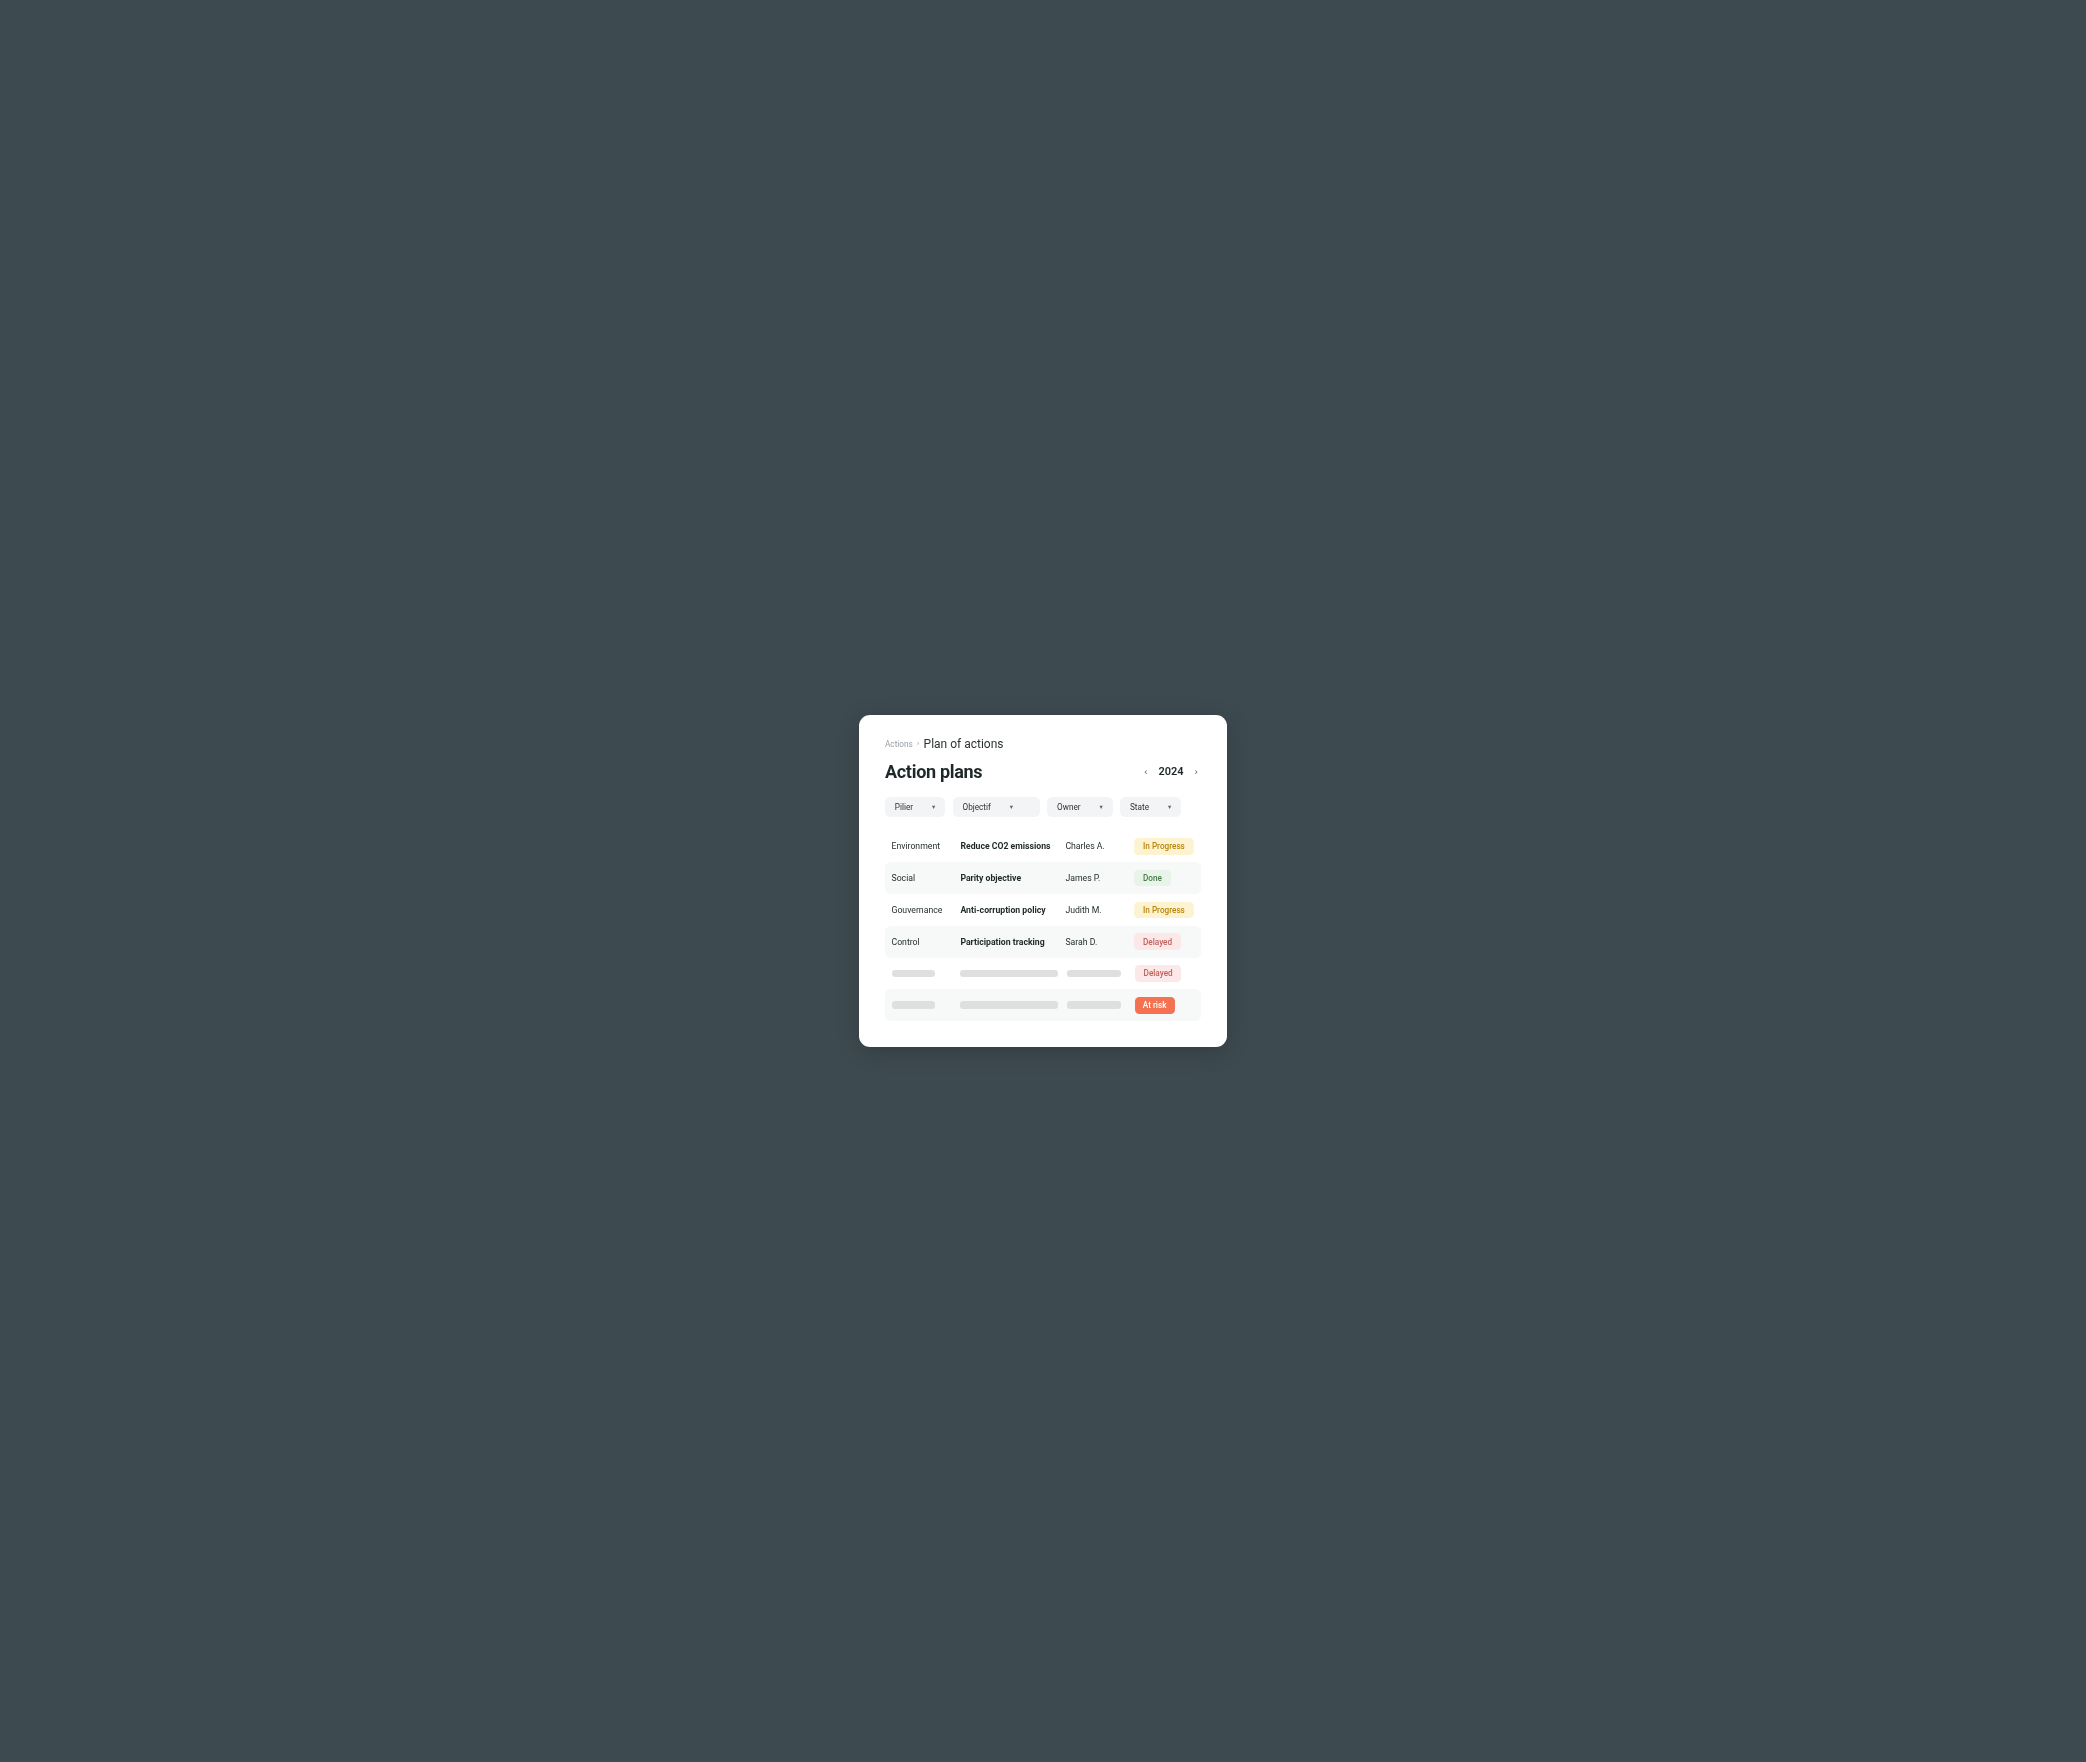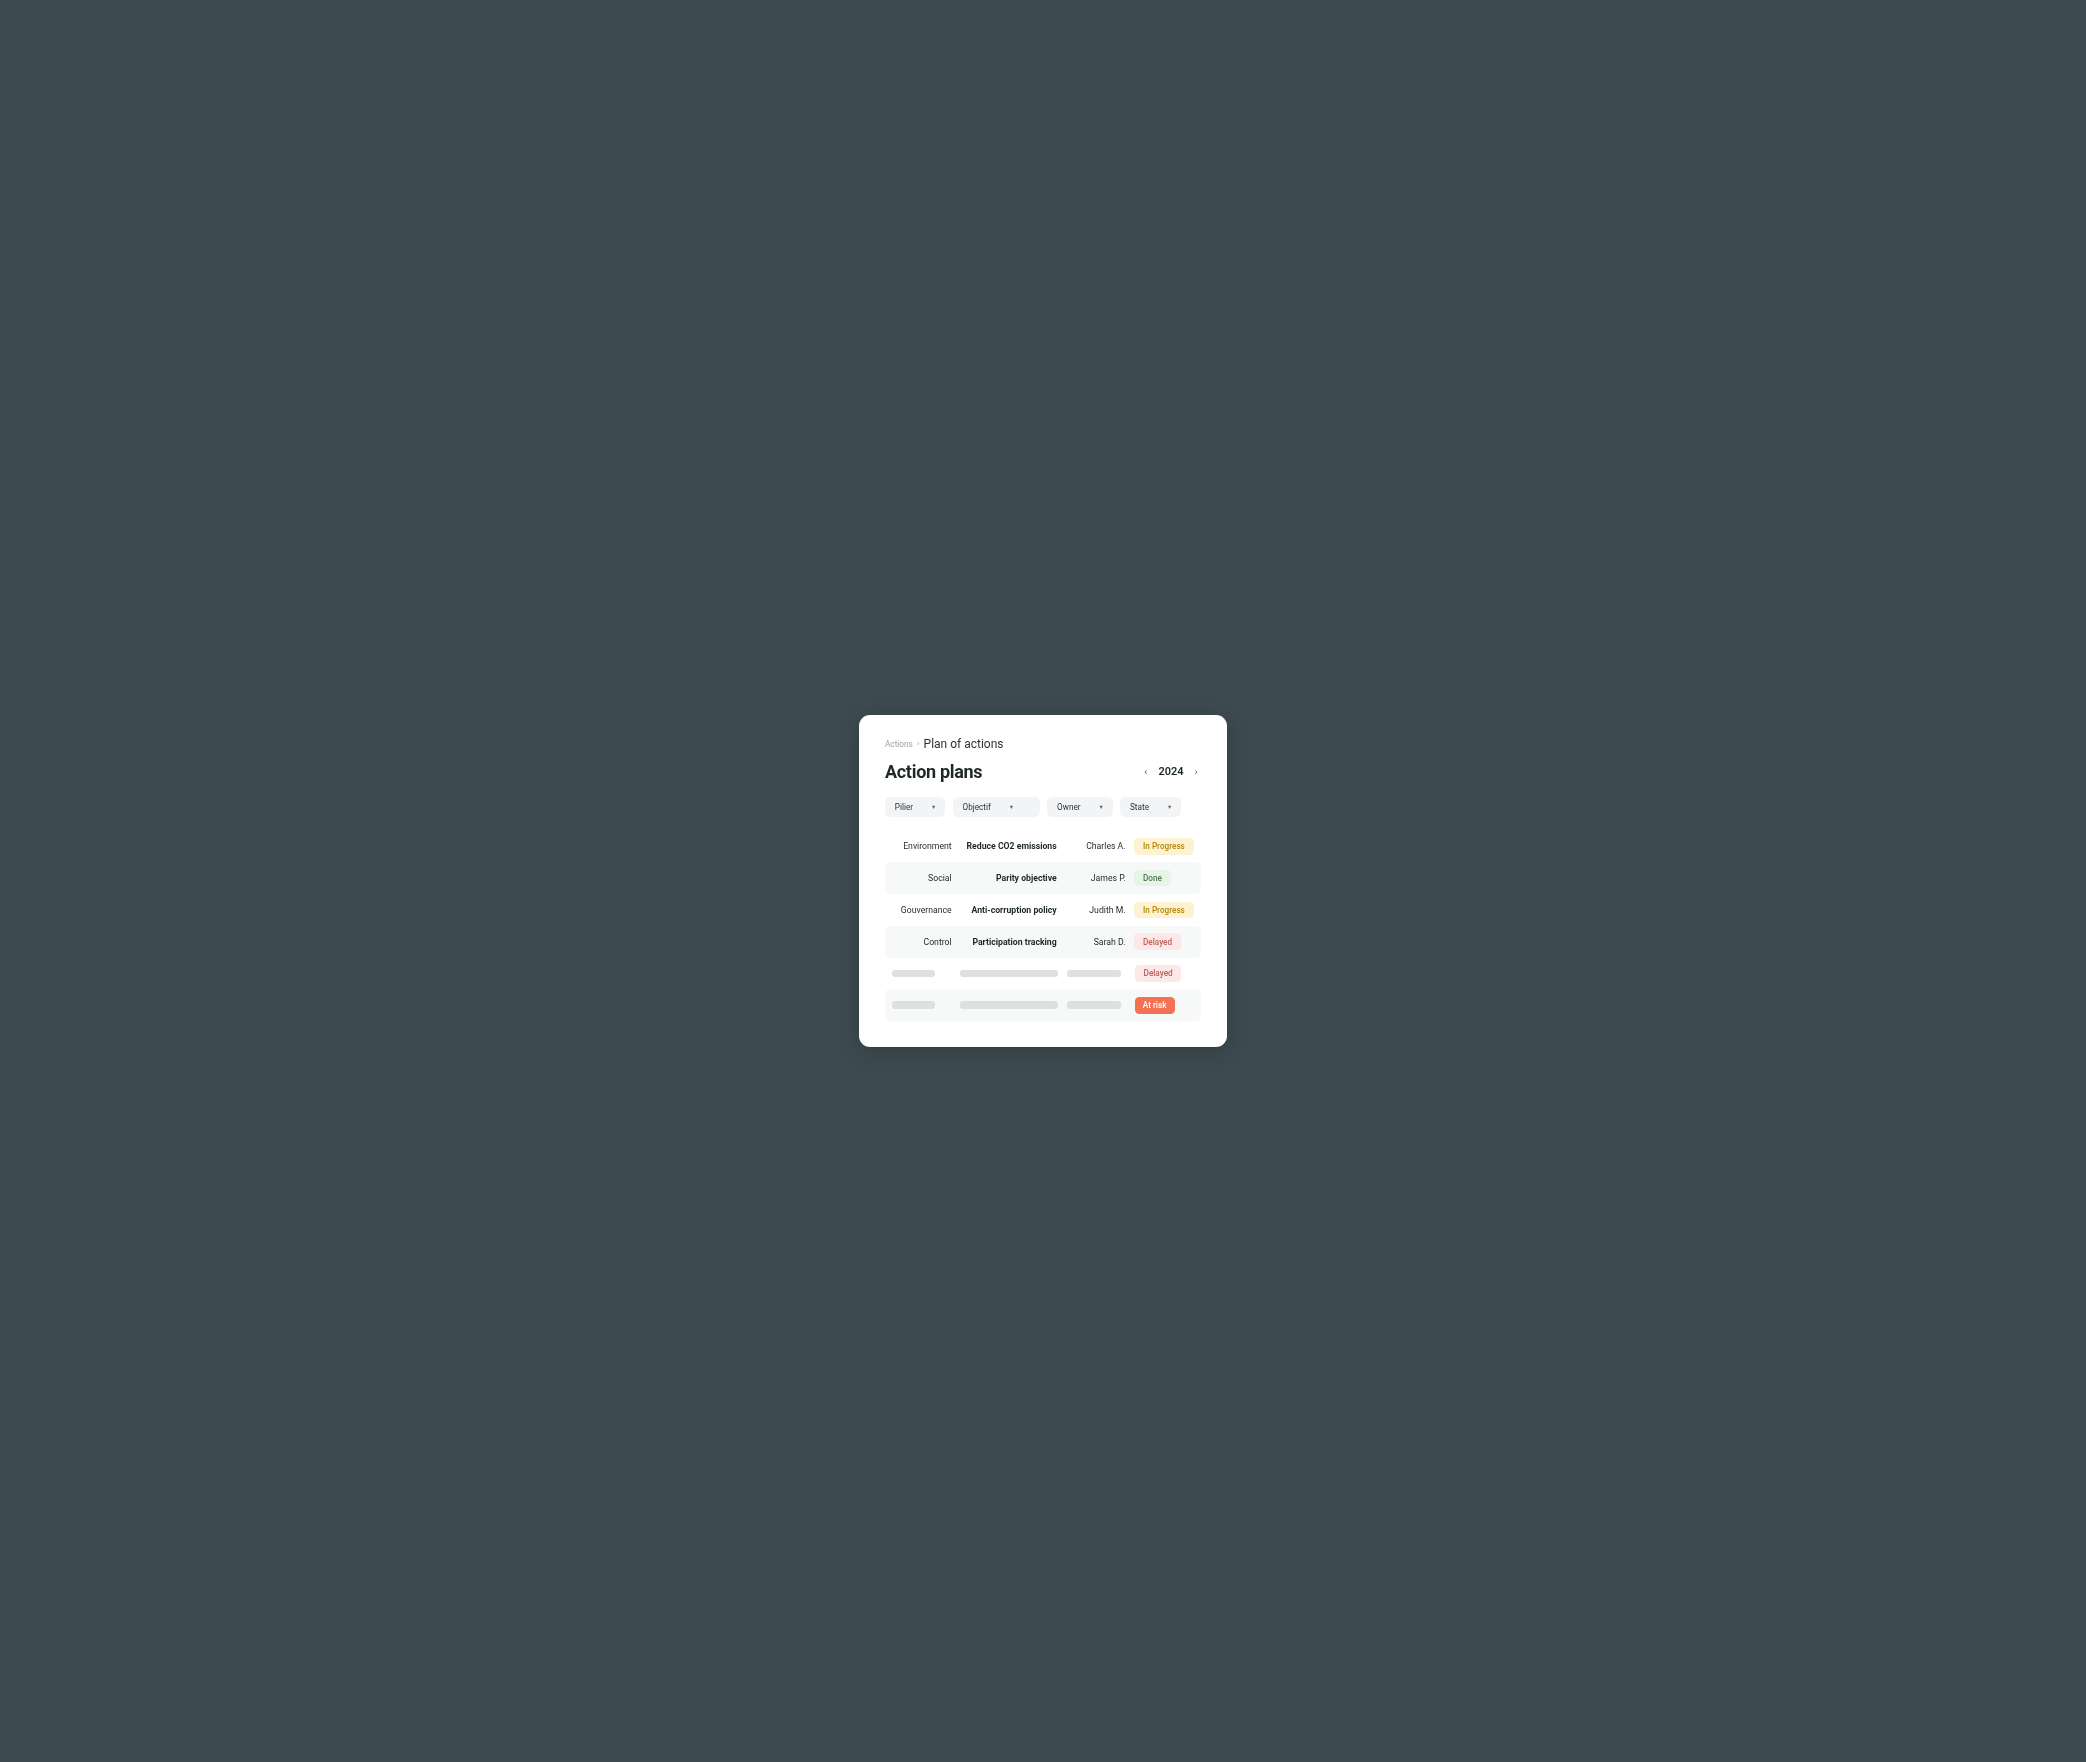--- a/index.html
+++ b/index.html
@@ -112,21 +112,20 @@
       font-size: 6.5px;
       color: #666;
     }
 
     .filter-objectif {
       min-width: 87px;
     }
 
     .table-container {
       width: 100%;
-      text-align: right;
     }
 
     .table-row {
       display: grid;
       grid-template-columns: 1fr 1.6fr 1fr 1fr;
       align-items: center;
       padding: 7.6px 6.5px;
       border-radius: 5.4px;
       gap: 8.7px;
     }

